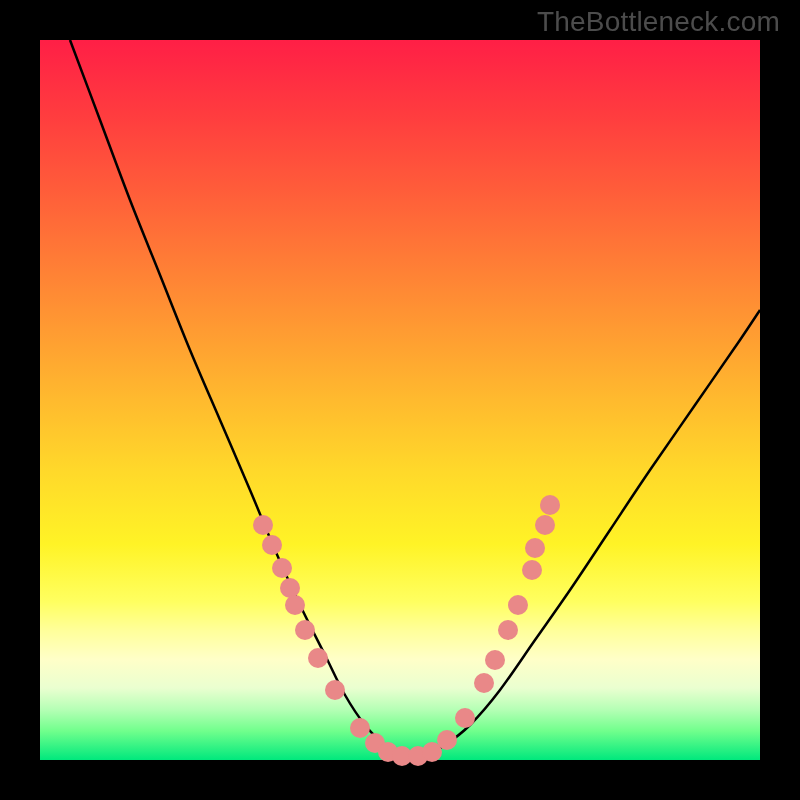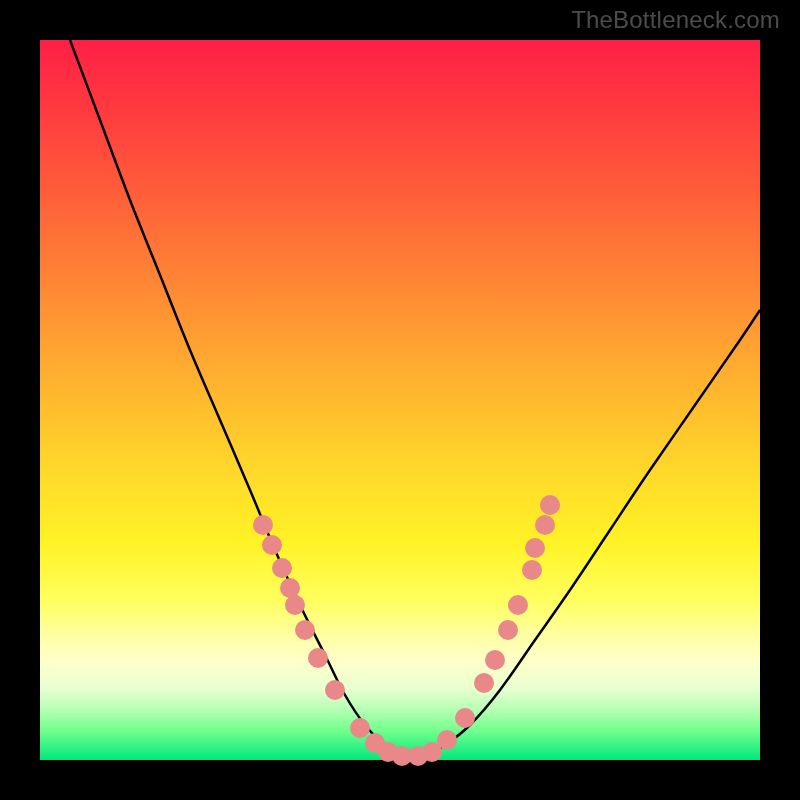--- a/index.html
+++ b/index.html
@@ -41,21 +41,21 @@
       #b5ffb5 93%,
       #70ff8c 96%,
       #00e87d 100%
     );
   }
   .attribution {
     position: absolute;
     top: 6px;
     right: 20px;
     color: #4c4c4c;
-    font-size: 24px;
+    font-size: 28px;
     font-weight: 500;
     letter-spacing: 0.2px;
   }
   svg.curve {
     position: absolute;
     left: 0;
     top: 0;
     width: 720px;
     height: 720px;
     overflow: visible;

